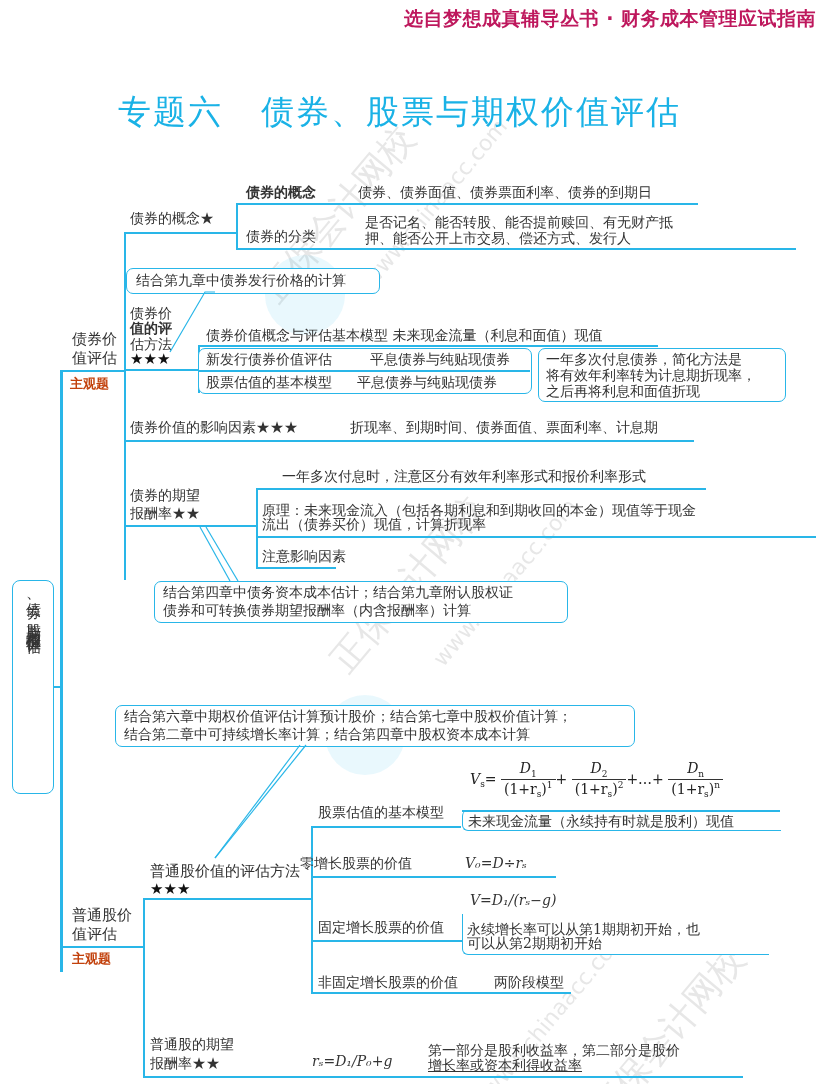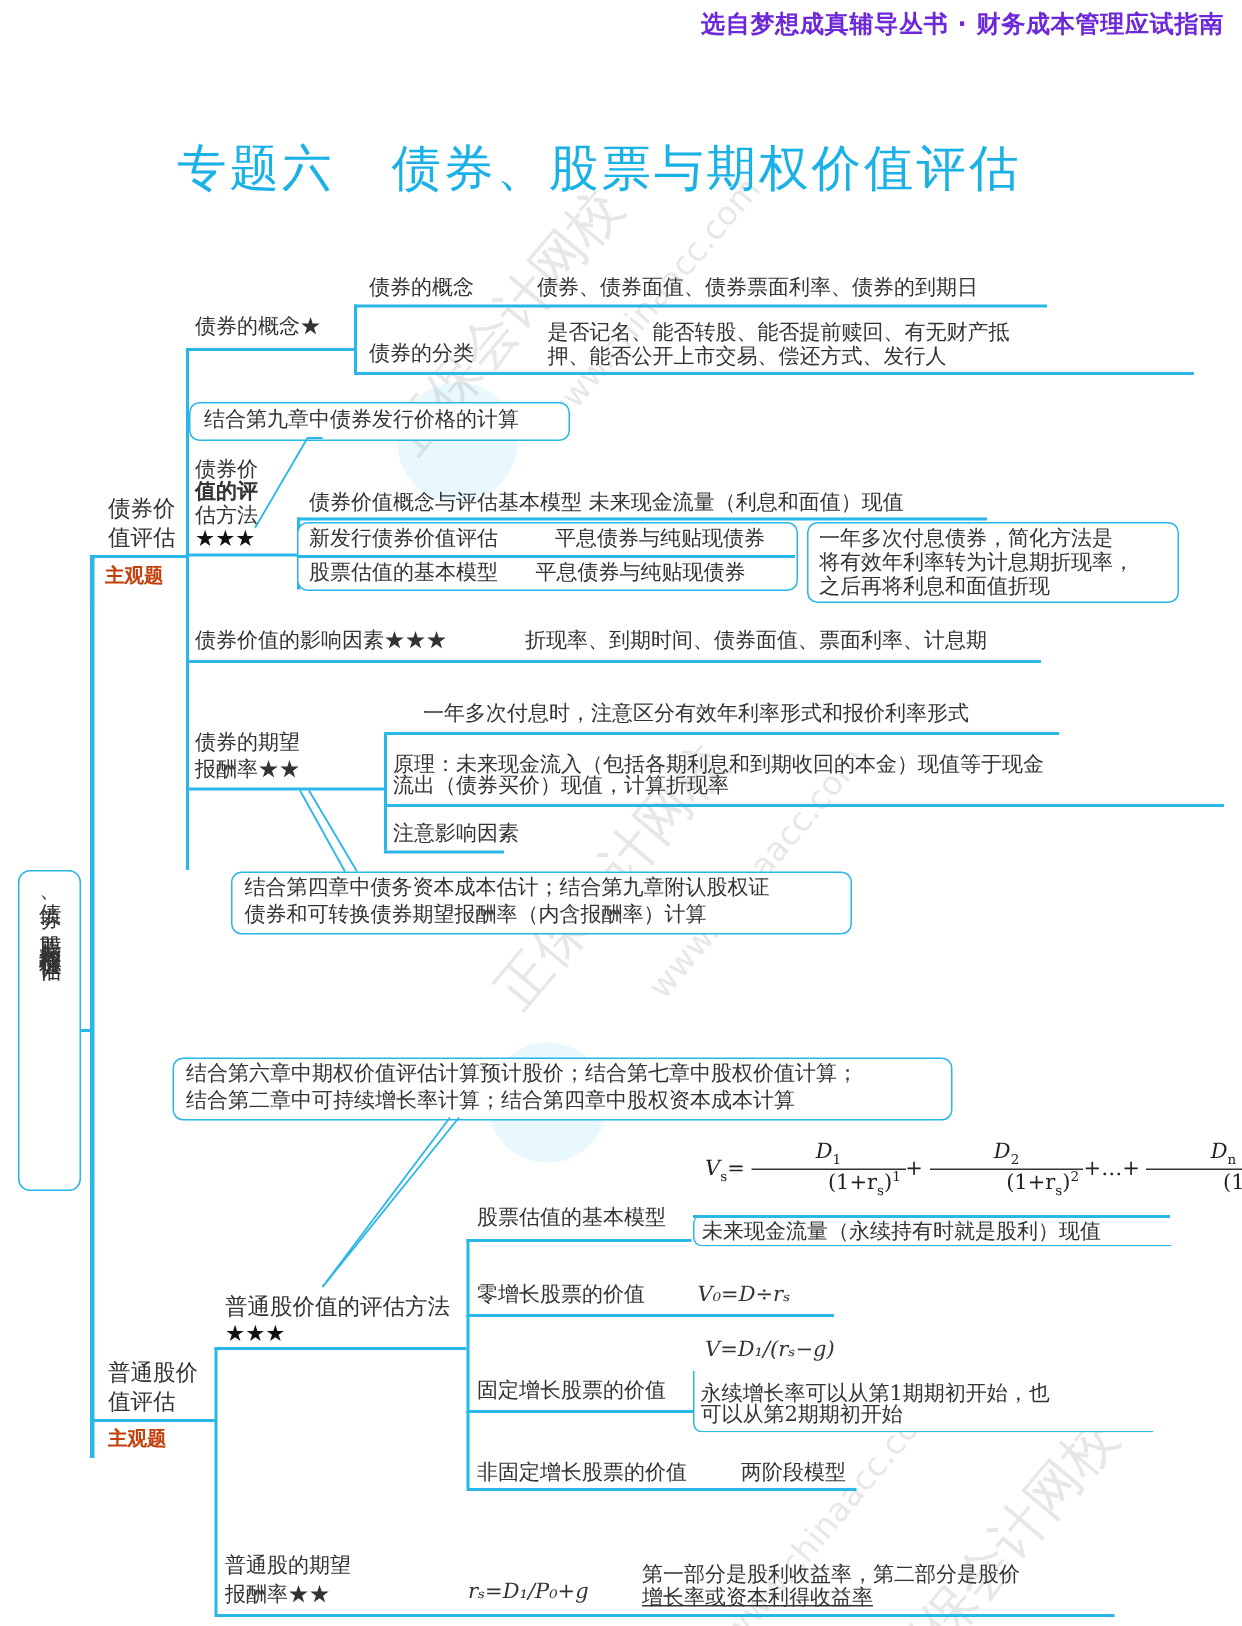--- a/index.html
+++ b/index.html
@@ -1,41 +1,41 @@
 <!DOCTYPE html>
 <html><head>
 <meta charset="utf-8">
 <style>
   html, body { margin:0; padding:0; }
   body { width:828px; height:1084px; position:relative; background:#ffffff; overflow:hidden;
          font-family:"DejaVu Serif","Liberation Serif",serif; color:#222; }
   .abs { position:absolute; }
   .hdr { position:absolute; right:12px; top:6px; font-family:"DejaVu Sans","Liberation Sans",sans-serif;
-         font-weight:bold; font-size:16px; color:#6d28d9; letter-spacing:0.5px; }
+         font-weight:bold; font-size:19px; color:#be185d; letter-spacing:0.5px; }
   .title { position:absolute; left:118px; top:90px; font-family:"DejaVu Sans","Liberation Sans",sans-serif;
            font-size:33px; color:#1ab2e6; letter-spacing:2px; }
   .title .gap { display:inline-block; width:38px; }
   .t { position:absolute; font-size:14px; line-height:15px; color:#333; white-space:nowrap; }
   .t.ml { white-space:normal; }
   .line { position:absolute; background:#29b6e8; }
   .tl { position:absolute; border-left:1.5px solid #29b6e8; border-top:1.5px solid #29b6e8; border-radius:6px 0 0 0; }
   .box { position:absolute; border:1.5px solid #29b6e8; border-radius:7px; background:#fff; }
   .tag { position:absolute; font-family:"DejaVu Sans","Liberation Sans",sans-serif; font-weight:bold;
          font-size:13px; color:#c2410c; }
   .root { position:absolute; left:12px; top:580px; width:40px; height:212px; border:1.5px solid #29b6e8;
           border-radius:8px; background:#fff; }
   .root span { display:block; writing-mode:vertical-rl; font-size:15px; margin:10px auto; color:#333; letter-spacing:2px; }
   .star { color:#111; }
   .wm { position:absolute; color:rgba(120,120,120,0.18); font-family:"DejaVu Sans","Liberation Sans",sans-serif;
         transform:rotate(-50deg); white-space:nowrap; pointer-events:none; }
   .f { font-style:italic; font-family:"DejaVu Serif","Liberation Serif",serif; }
   sub, sup { font-size:9px; }
   .frac { display:inline-block; text-align:center; vertical-align:middle; font-size:14px; }
   .frac .n { display:block; border-bottom:1px solid #333; padding:0 3px; }
-  .frac .d { display:block; padding:0 3px;margin-left:48px; }
+  .frac .d { display:block; padding:0 3px; }
   svg.conn { position:absolute; left:0; top:0; pointer-events:none; }
 </style>
 </head>
 <body>
 
 <div class="wm" style="left:230px;top:190px;font-size:36px;">正保会计网校</div>
 <div class="wm" style="left:330px;top:190px;font-size:22px;">www.chinaacc.com</div>
 <div class="wm" style="left:300px;top:560px;font-size:36px;">正保会计网校</div>
 <div class="wm" style="left:400px;top:570px;font-size:22px;">www.chinaacc.com</div>
 <div class="wm" style="left:560px;top:1010px;font-size:36px;">正保会计网校</div>
@@ -59,21 +59,21 @@
 <div class="t ml" style="left:72px;top:330px;width:54px;font-size:15px;line-height:19px;">债券价值评估</div>
 <div class="tl" style="left:60px;top:370px;width:8px;height:30px;"></div>
 <div class="tag" style="left:70px;top:375px;">主观题</div>
 <div class="line" style="left:60px;top:370px;width:64px;height:1.5px;"></div>
 
 <div class="line" style="left:124px;top:232px;width:1.5px;height:348px;"></div>
 
 <div class="t" style="left:130px;top:211px;">债券的概念★</div>
 <div class="line" style="left:124px;top:232px;width:112px;height:1.5px;"></div>
 <div class="line" style="left:236px;top:203px;width:1.5px;height:45px;"></div>
-<div class="t" style="left:246px;top:185px;">债券的概念</div>
+<div class="t" style="left:246px;top:185px;font-weight:bold;">债券的概念</div>
 <div class="t" style="left:358px;top:185px;">债券、债券面值、债券票面利率、债券的到期日</div>
 <div class="line" style="left:236px;top:203px;width:462px;height:1.5px;"></div>
 <div class="t" style="left:246px;top:229px;">债券的分类</div>
 <div class="t" style="left:365px;top:215px;">是否记名、能否转股、能否提前赎回、有无财产抵</div>
 <div class="t" style="left:365px;top:231px;">押、能否公开上市交易、偿还方式、发行人</div>
 <div class="line" style="left:236px;top:248px;width:560px;height:1.5px;"></div>
 
 <div class="box" style="left:126px;top:268px;width:252px;height:24px;"></div>
 <div class="t" style="left:136px;top:273px;">结合第九章中债券发行价格的计算</div>
 
@@ -137,21 +137,21 @@
 <div class="abs" style="left:470px;top:760px;font-size:14px;white-space:nowrap;">
   <span class="f">V</span><sub>s</sub>=
   <span class="frac"><span class="n"><span class="f">D</span><sub>1</sub></span><span class="d"><span>(1+r</span><sub>s</sub>)<sup>1</sup></span></span>+
   <span class="frac"><span class="n"><span class="f">D</span><sub>2</sub></span><span class="d"><span>(1+r</span><sub>s</sub>)<sup>2</sup></span></span><span>+…+</span>
   <span class="frac"><span class="n"><span class="f">D</span><sub>n</sub></span><span class="d"><span>(1+r</span><sub>s</sub>)<sup>n</sup></span></span>
 </div>
 <div class="box" style="left:462px;top:810px;width:318px;height:20px;border-radius:6px 0 0 6px;border-right:none;border-top:none;"></div>
 <div class="t" style="left:468px;top:814px;">未来现金流量（永续持有时就是股利）现值</div>
 <div class="line" style="left:462px;top:810px;width:318px;height:1.5px;"></div>
 
-<div class="t" style="left:318px;top:856px;">零增长股票的价值</div>
+<div class="t" style="left:300px;top:856px;">零增长股票的价值</div>
 <div class="t f" style="left:465px;top:856px;">V₀=D÷rₛ</div>
 <div class="line" style="left:311px;top:876px;width:245px;height:1.5px;"></div>
 
 <div class="t" style="left:318px;top:920px;">固定增长股票的价值</div>
 <div class="t f" style="left:470px;top:893px;">V=D₁/(rₛ−g)</div>
 <div class="line" style="left:462px;top:914px;width:96px;height:1.5px;"></div>
 <div class="line" style="left:311px;top:940px;width:152px;height:1.5px;"></div>
 <div class="box" style="left:462px;top:914px;width:306px;height:40px;border-right:none;border-top:none;border-radius:0 0 0 6px;"></div>
 <div class="t" style="left:467px;top:922px;">永续增长率可以从第1期期初开始，也</div>
 <div class="t" style="left:467px;top:936px;">可以从第2期期初开始</div>

